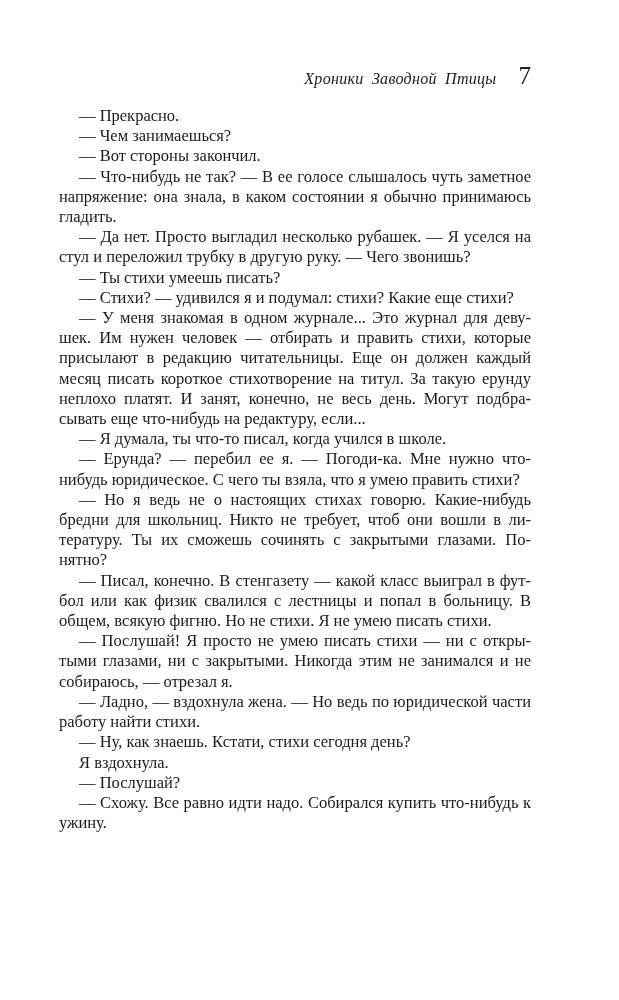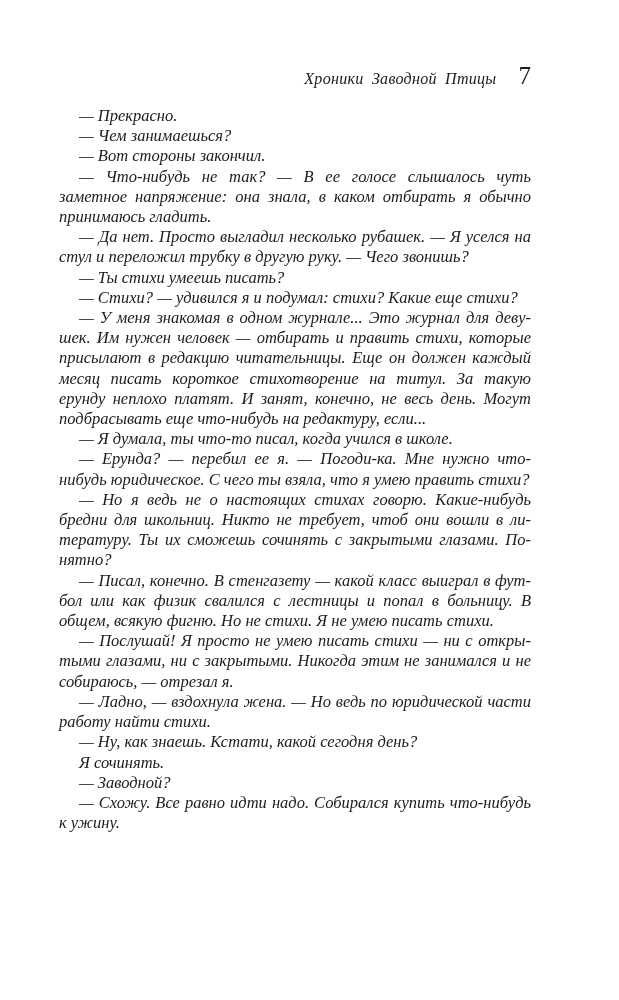--- a/index.html
+++ b/index.html
@@ -42,21 +42,20 @@
     margin-left: 22px;
     line-height: 1;
   }
   .body-text {
     position: absolute;
     left: 59px;
     top: 106px;
     width: 472px;
     font-size: 16.5px;
     line-height: 20.2px;
-    font-style: italic;
   }
   .body-text p {
     margin: 0;
     padding: 0;
     text-align: justify;
     text-indent: 20px;
     hyphens: manual;
     -webkit-hyphens: manual;
   }
 </style>
@@ -67,30 +66,30 @@
 
   <div class="running-header">
     <span class="running-title">Хроники Заводной Птицы</span>
     <span class="page-number">7</span>
   </div>
 
   <div class="body-text" id="paragraphs">
       <p>— Прекрасно.</p>
       <p>— Чем занимаешься?</p>
       <p>— Вот стороны закончил.</p>
-      <p>— Что-нибудь не так? — В ее голосе слышалось чуть заметное напряжение: она знала, в каком отбирать я обычно принима­юсь гладить.</p>
+      <p>— Что-нибудь не так? — В ее голосе слышалось чуть заметное напряжение: она знала, в каком состоянии я обычно принима­юсь гладить.</p>
       <p>— Да нет. Просто выгладил несколько рубашек. — Я уселся на стул и переложил трубку в другую руку. — Чего звонишь?</p>
       <p>— Ты стихи умеешь писать?</p>
       <p>— Стихи? — удивился я и подумал: стихи? Какие еще стихи?</p>
       <p>— У меня знакомая в одном журнале... Это журнал для деву­шек. Им нужен человек — отбирать и править стихи, которые присылают в редакцию читательницы. Еще он должен каждый месяц писать короткое стихотворение на титул. За такую ерунду неплохо платят. И занят, конечно, не весь день. Могут подбра­сывать еще что-нибудь на редактуру, если...</p>
       <p>— Я думала, ты что-то писал, когда учился в школе.</p>
       <p>— Ерунда? — перебил ее я. — Погоди-ка. Мне нужно что-нибудь юридическое. С чего ты взяла, что я умею править стихи?</p>
       <p>— Но я ведь не о настоящих стихах говорю. Какие-нибудь бредни для школьниц. Никто не требует, чтоб они вошли в ли­тературу. Ты их сможешь сочинять с закрытыми глазами. По­нятно?</p>
       <p>— Писал, конечно. В стенгазету — какой класс выиграл в фут­бол или как физик свалился с лестницы и попал в больницу. В общем, всякую фигню. Но не стихи. Я не умею писать стихи.</p>
       <p>— Послушай! Я просто не умею писать стихи — ни с откры­тыми глазами, ни с закрытыми. Никогда этим не занимался и не собираюсь, — отрезал я.</p>
       <p>— Ладно, — вздохнула жена. — Но ведь по юридической ча­сти работу найти стихи.</p>
-      <p>— Ну, как знаешь. Кстати, какой сегодня день?</p>
-      <p>Я сочинять.</p>
-      <p>— Заводной?</p>
+      <p>— Ну, как знаешь. Кстати, стихи сегодня день?</p>
+      <p>Я вздохнула.</p>
+      <p>— Послушай?</p>
       <p>— Схожу. Все равно идти надо. Собирался купить что-нибудь к ужину.</p>
     </div>
 
 </div>
 
 </body></html>

